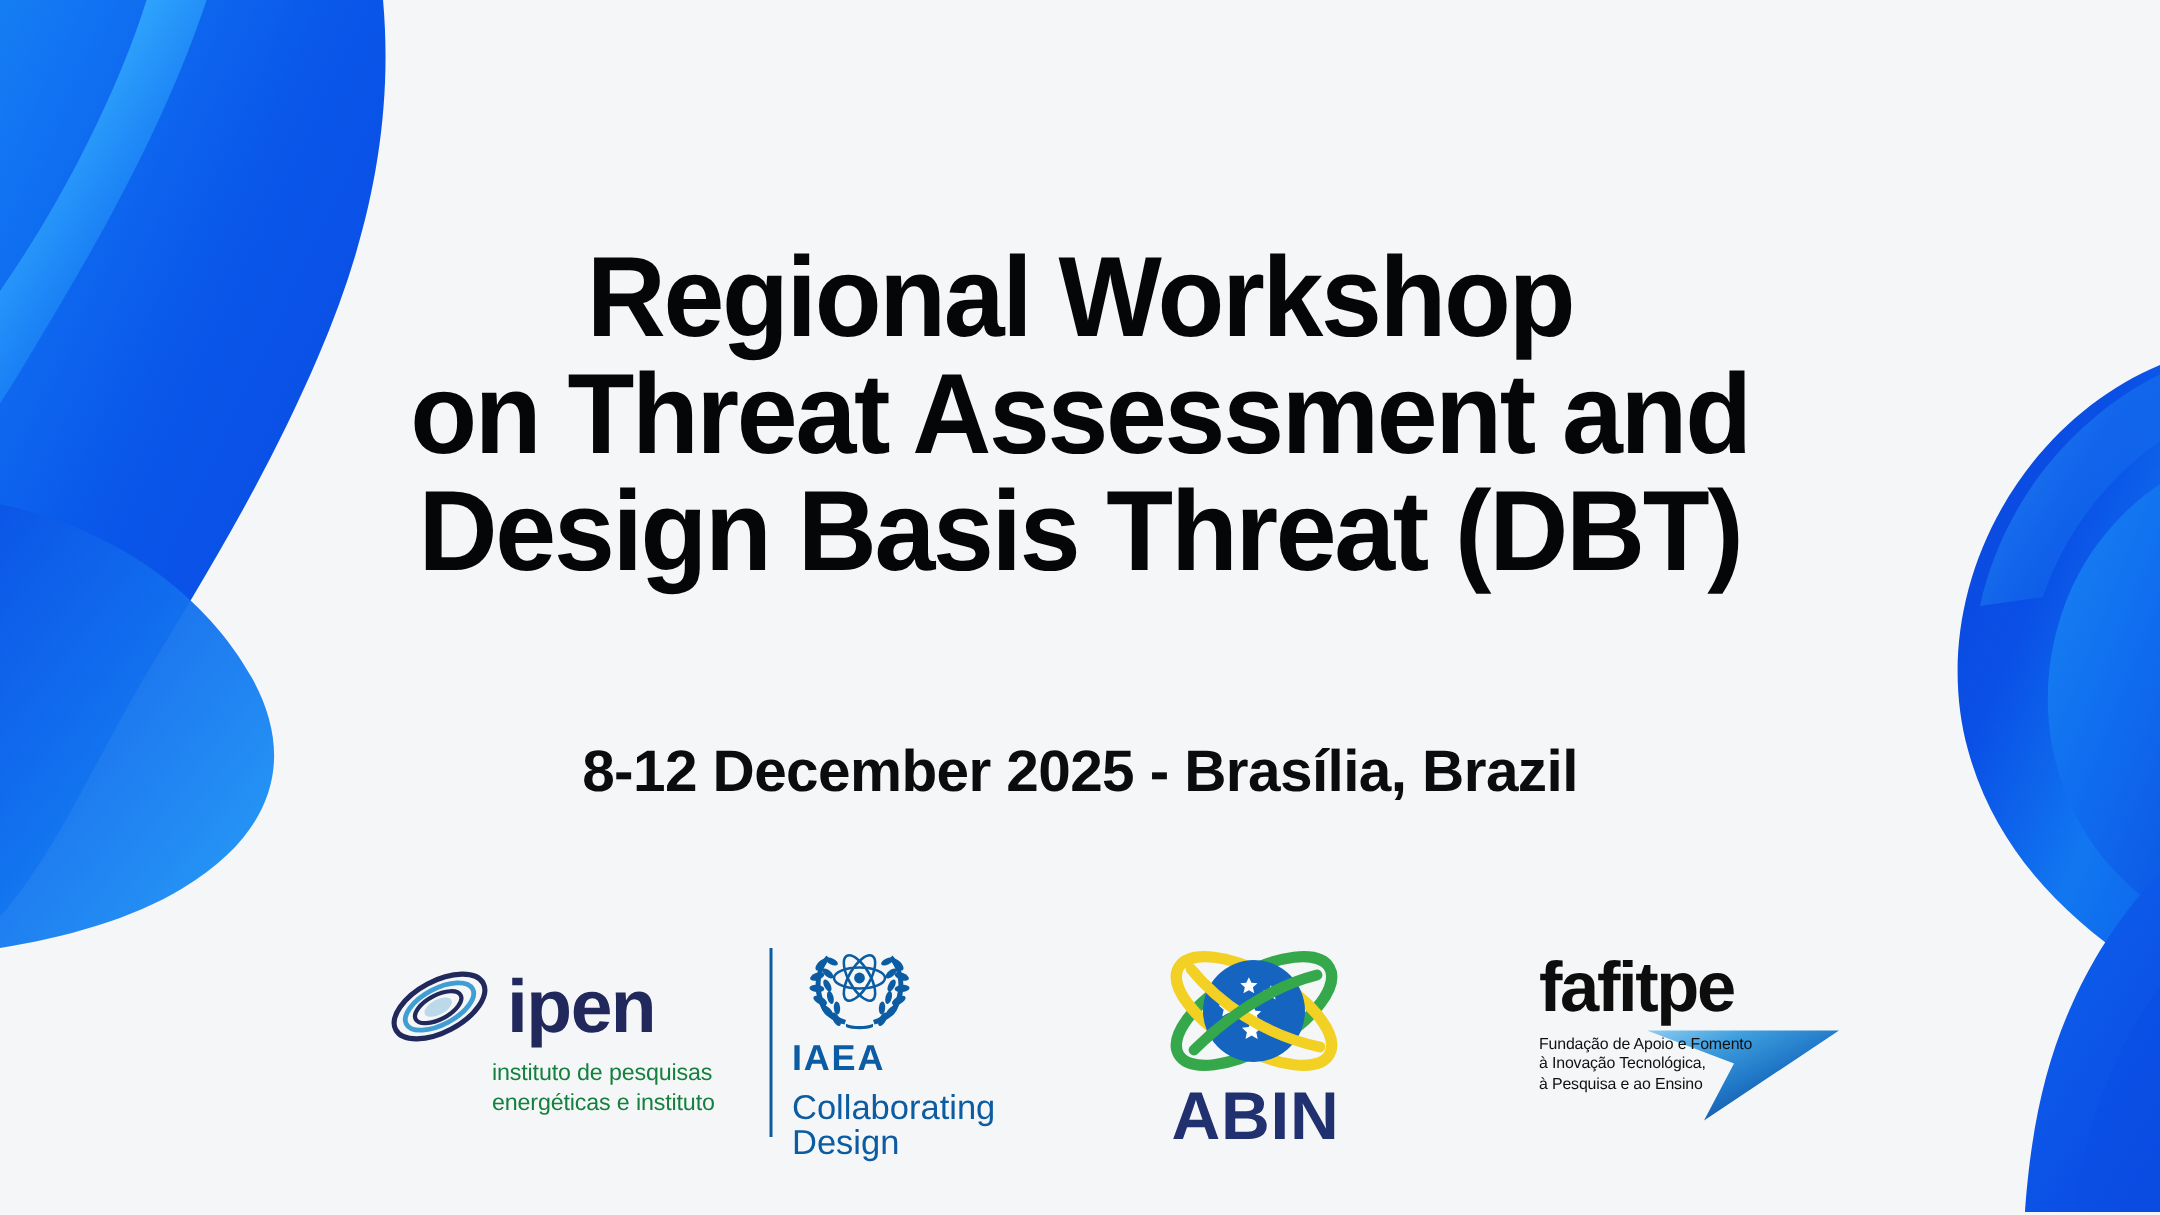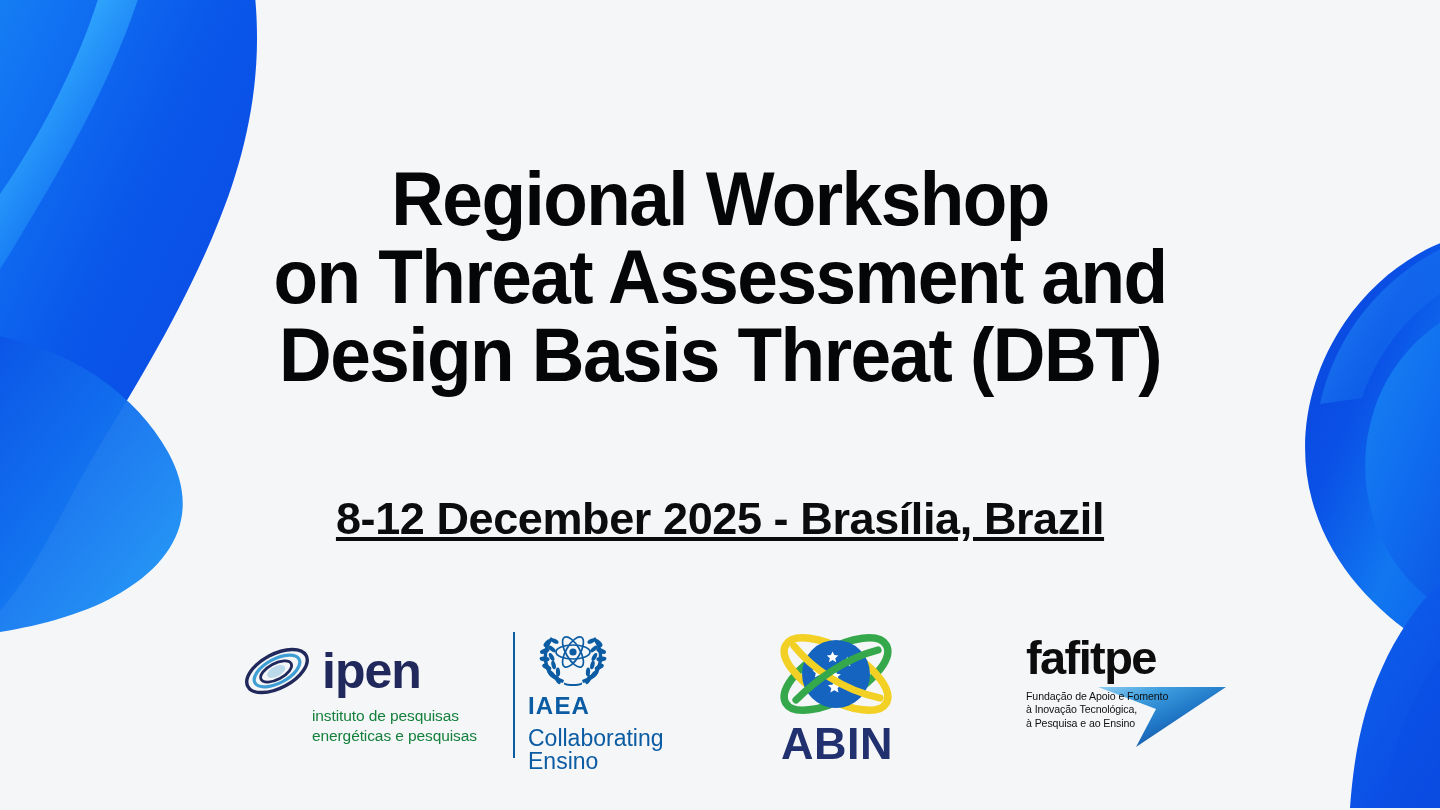--- a/index.html
+++ b/index.html
@@ -52,41 +52,40 @@
     white-space: nowrap;
     transform: scaleX(0.96);
   }
   .event-meta {
     position: absolute;
     left: 0;
     right: 0;
     top: 493px;
     text-align: center;
     font-weight: 700;
-    font-size: 45px;
+    font-size: 39px;
     letter-spacing: -0.4px;
     color: #0b0c0e;
     white-space: nowrap;
-    text-decoration: underline;
   }
 
   
   .logo-strip {
     position: absolute;
     left: 0;
     right: 0;
     top: 618px;
     height: 160px;
   }
   .logo {
     position: absolute;
   }
 
   
-  .logo-ipen { left: 240px; top: 22px; width: 260px; height: 115px; }
+  .logo-ipen { left: 256px; top: 22px; width: 260px; height: 115px; }
   .ipen-row { display: flex; align-items: center; gap: 8px; }
   .ipen-mark { width: 74px; height: 62px; flex: 0 0 auto; }
   .ipen-word {
     font-weight: 700;
     font-size: 50px;
     line-height: 50px;
     color: #20285c;
     letter-spacing: -1px;
   }
   .ipen-tag {
@@ -279,21 +278,21 @@
             <ellipse cx="37" cy="31" rx="33" ry="17" fill="none" stroke="#20285c" stroke-width="3.4"></ellipse>
             <ellipse cx="37" cy="31" rx="25" ry="12" fill="none" stroke="#3f9fd4" stroke-width="3.2"></ellipse>
             <ellipse cx="36" cy="31" rx="17" ry="8" fill="none" stroke="#20285c" stroke-width="2.8"></ellipse>
             <ellipse cx="36" cy="31" rx="10" ry="5" fill="#bcd9ea"></ellipse>
           </g>
         </svg>
         <div class="ipen-word">ipen</div>
       </div>
       <div class="ipen-tag">
         <div>instituto de pesquisas</div>
-        <div>energéticas e pesquisas</div>
+        <div>energéticas e instituto</div>
       </div>
     </div>
 
     <div class="logo-divider"></div>
 
     <div class="logo logo-iaea">
       <svg class="iaea-emblem" viewBox="0 0 86 62">
         <g stroke="#0b5ca3" fill="none" stroke-width="1.7">
 
           <g transform="translate(43,26)">
@@ -334,21 +333,21 @@
             <ellipse cx="23.6" cy="39" rx="4.4" ry="2.1" transform="rotate(76 23.6 39)"></ellipse>
             <ellipse cx="28" cy="46" rx="4.4" ry="2.1" transform="rotate(86 28 46)"></ellipse>
           </g>
 
           <path d="M34 56.5 C38 58.6, 48 58.6, 52 56.5 L52 58.6 C48 60.6, 38 60.6, 34 58.6 Z"></path>
         </g>
       </svg>
       <div class="iaea-name">IAEA</div>
       <div class="iaea-sub">
         <div>Collaborating</div>
-        <div>Ensino</div>
+        <div>Design</div>
       </div>
     </div>
 
     <div class="logo logo-abin">
       <svg class="abin-mark" viewBox="0 0 128 92">
 
         <g fill="none" stroke-width="7.5" stroke-linecap="round">
           <ellipse cx="64" cy="46" rx="58" ry="25" stroke="#34a84a" transform="rotate(-30 64 46)"></ellipse>
           <ellipse cx="64" cy="46" rx="58" ry="25" stroke="#f2d024" transform="rotate(30 64 46)"></ellipse>
         </g>

